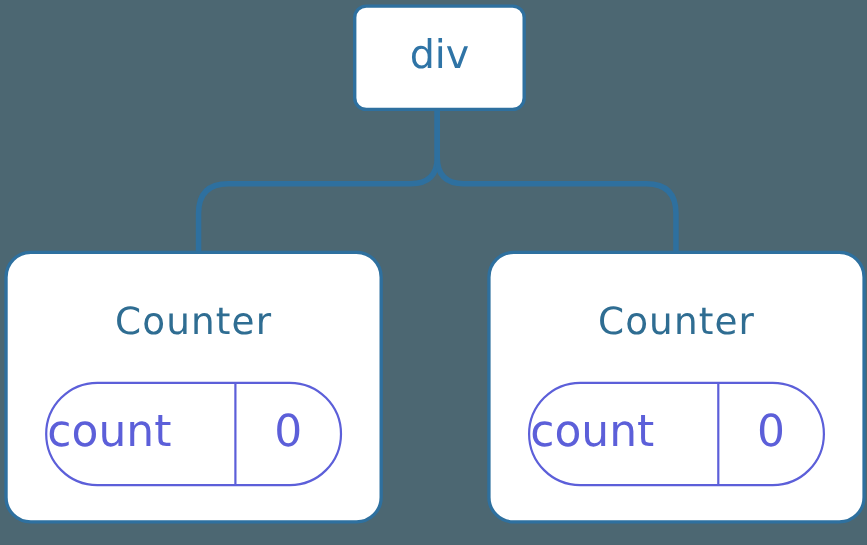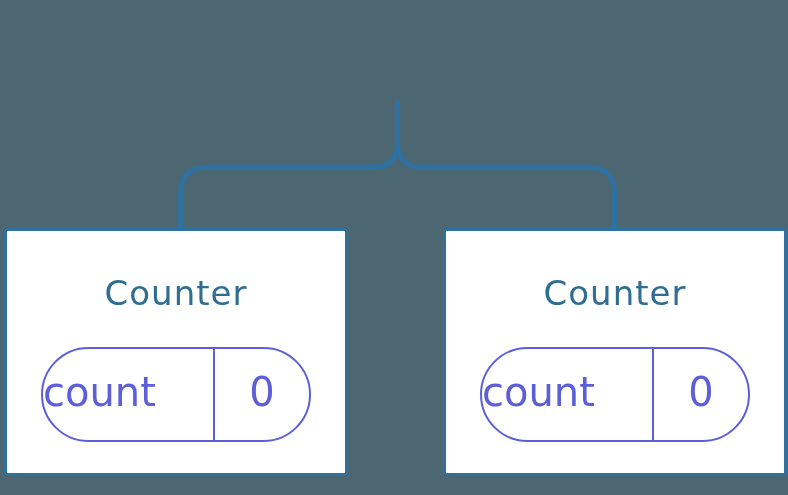--- a/index.html
+++ b/index.html
@@ -45,21 +45,21 @@
     padding-bottom: 4px;
   }
   .component-card {
     position: absolute;
     top: 228px;
     width: 344px;
     height: 248px;
     box-sizing: border-box;
     background: #ffffff;
     border: 3px solid #2e709f;
-    border-radius: 3px;
+    border-radius: 24px;
     z-index: 1;
   }
   .component-card.left  { left: 4px;  }
   .component-card.right { left: 443px; }
   .component-title {
     margin-top: 42px;
     text-align: center;
     color: #2f6d92;
     font-size: 34px;
     line-height: 1.2;
@@ -100,20 +100,23 @@
 </head>
 <body>
 
 <div class="canvas">
 
   <svg class="connector-svg" viewBox="0 0 788 495" xmlns="http://www.w3.org/2000/svg">
     <path d="M397.5 99 L397.5 143 Q397.5 167 373.5 167 L207.5 167 Q180.5 167 180.5 194 L180.5 230" fill="none" stroke="#2e709f" stroke-width="5"></path>
     <path d="M397.5 99 L397.5 143 Q397.5 167 421.5 167 L587.5 167 Q614.5 167 614.5 194 L614.5 230" fill="none" stroke="#2e709f" stroke-width="5"></path>
   </svg>
 
+  <div class="root-node">
+    <span class="node-label">div</span>
+  </div>
 
   <div class="component-card left">
     <div class="component-title">Counter</div>
     <div class="state-pill">
       <div class="pill-key">
         <span class="pill-text">count</span>
       </div>
       <div class="pill-value">
         <span class="pill-text">0</span>
       </div>

